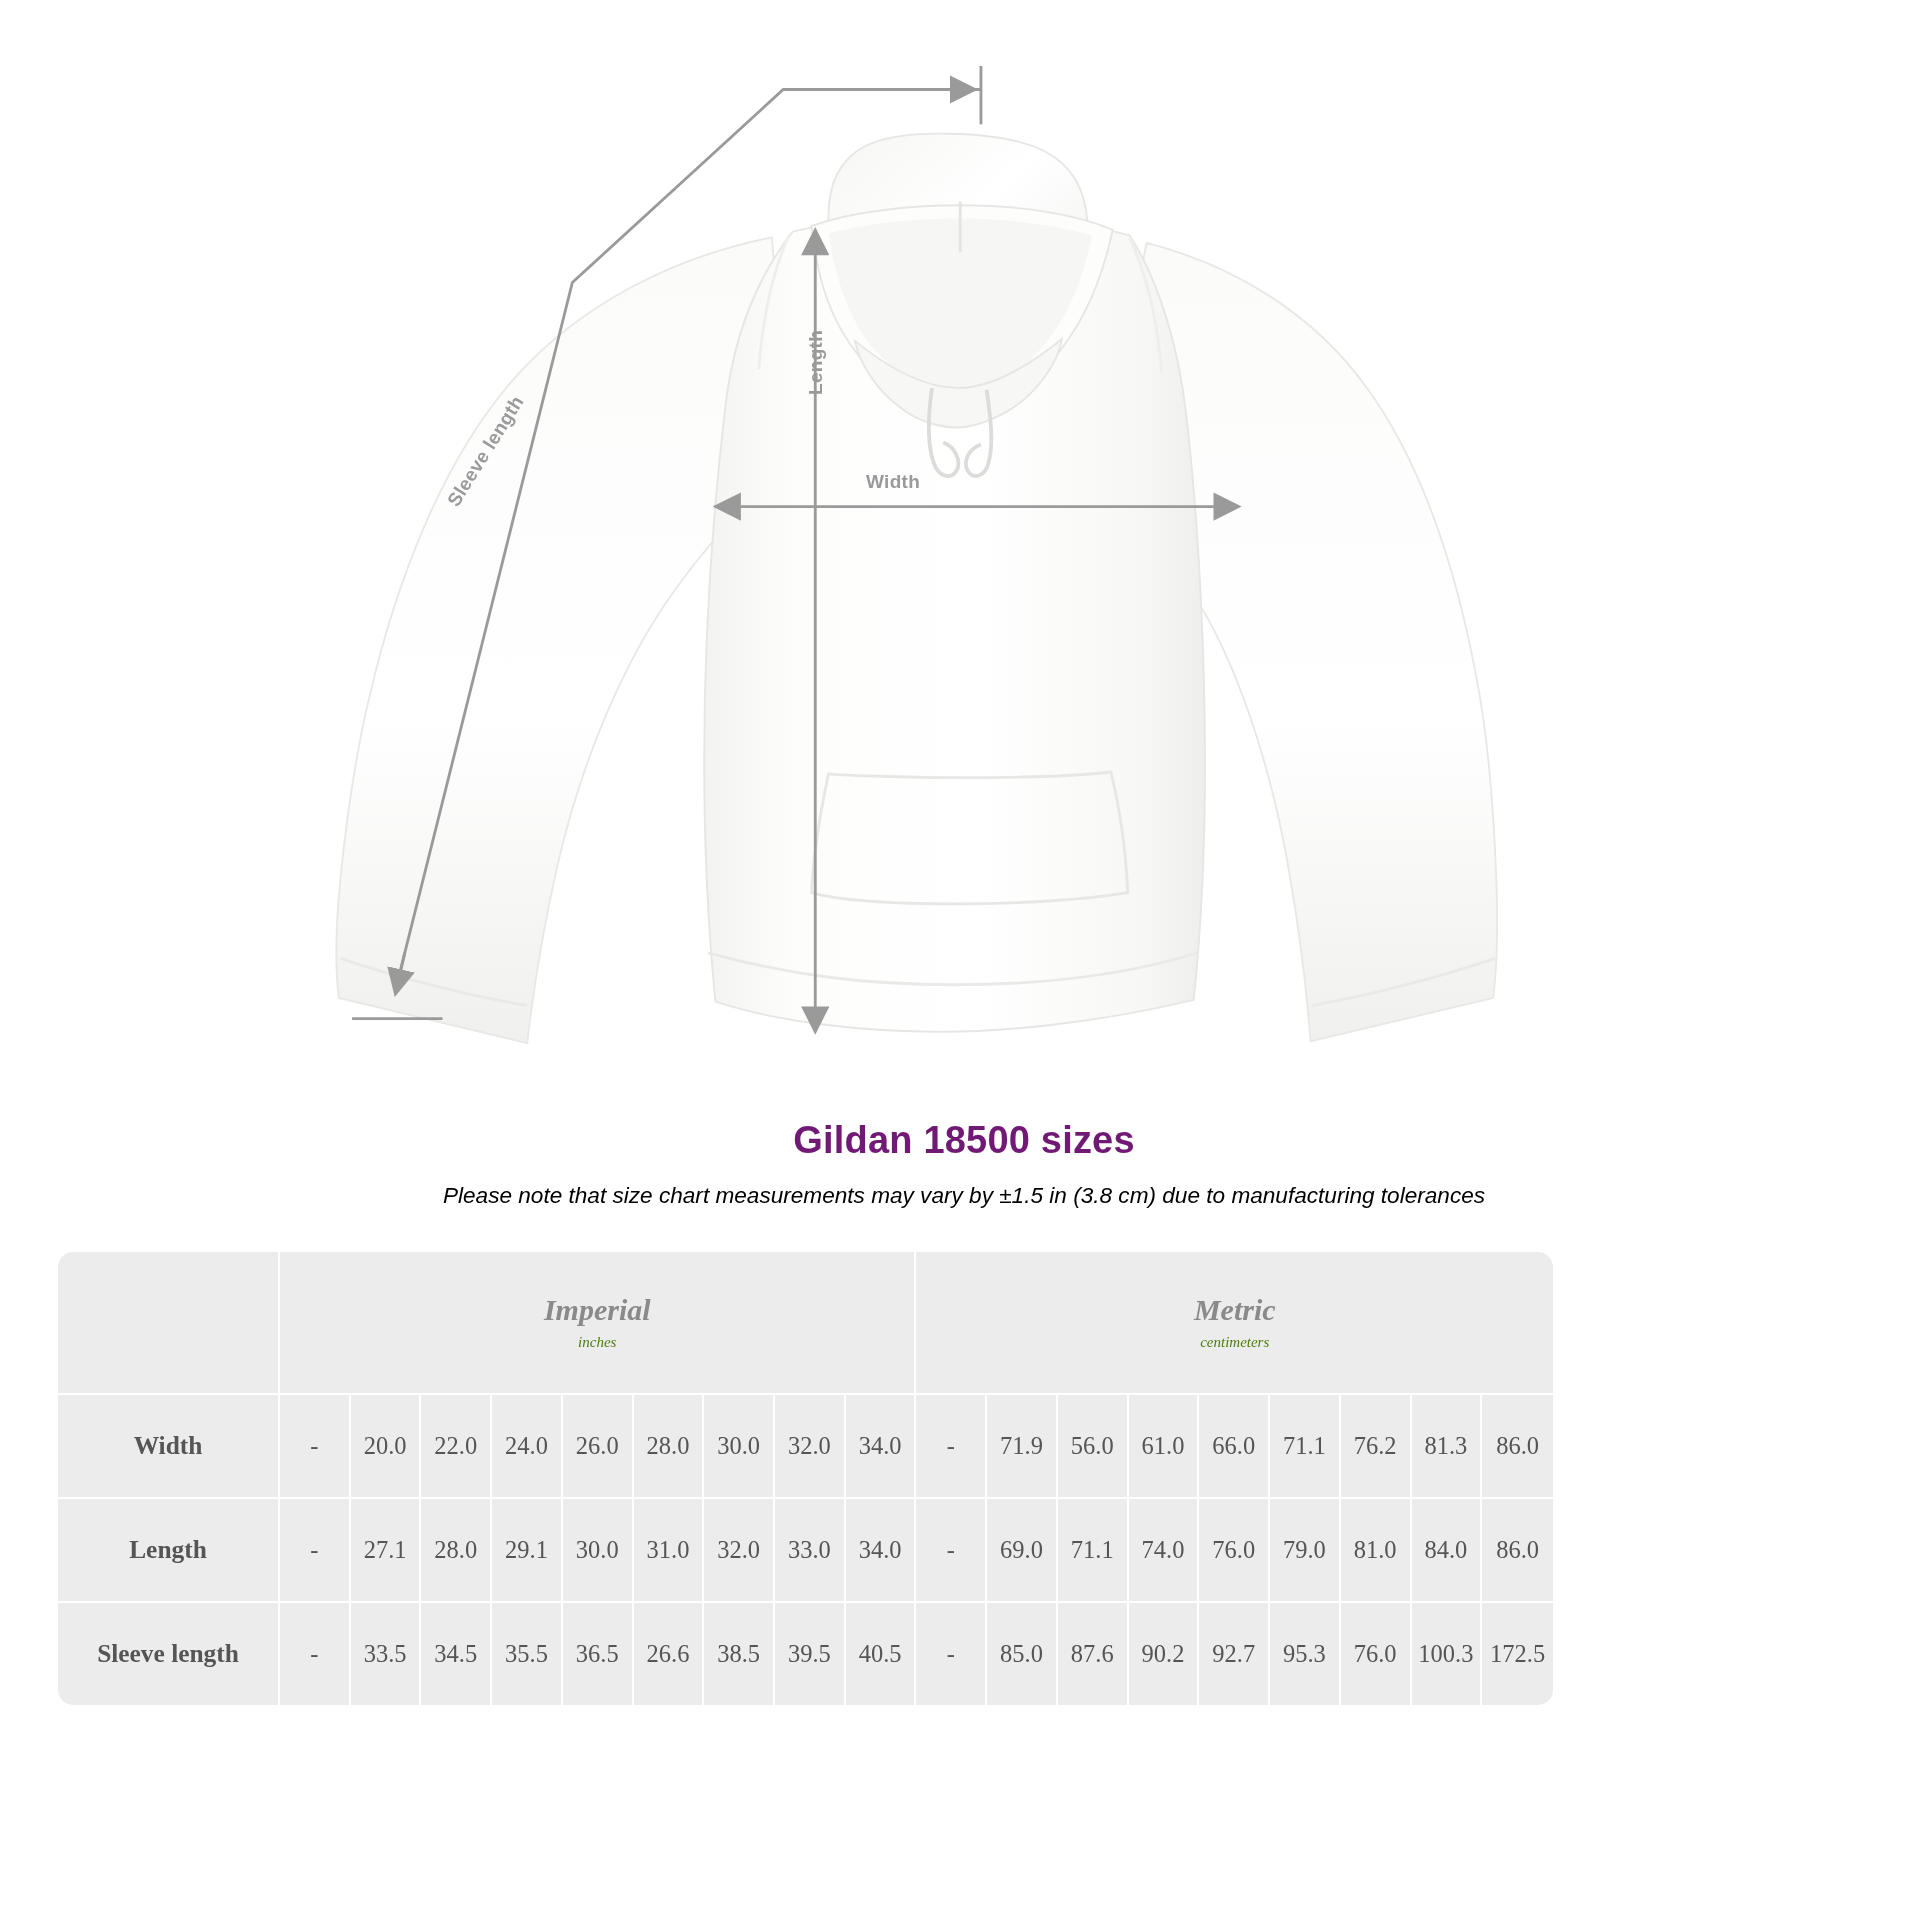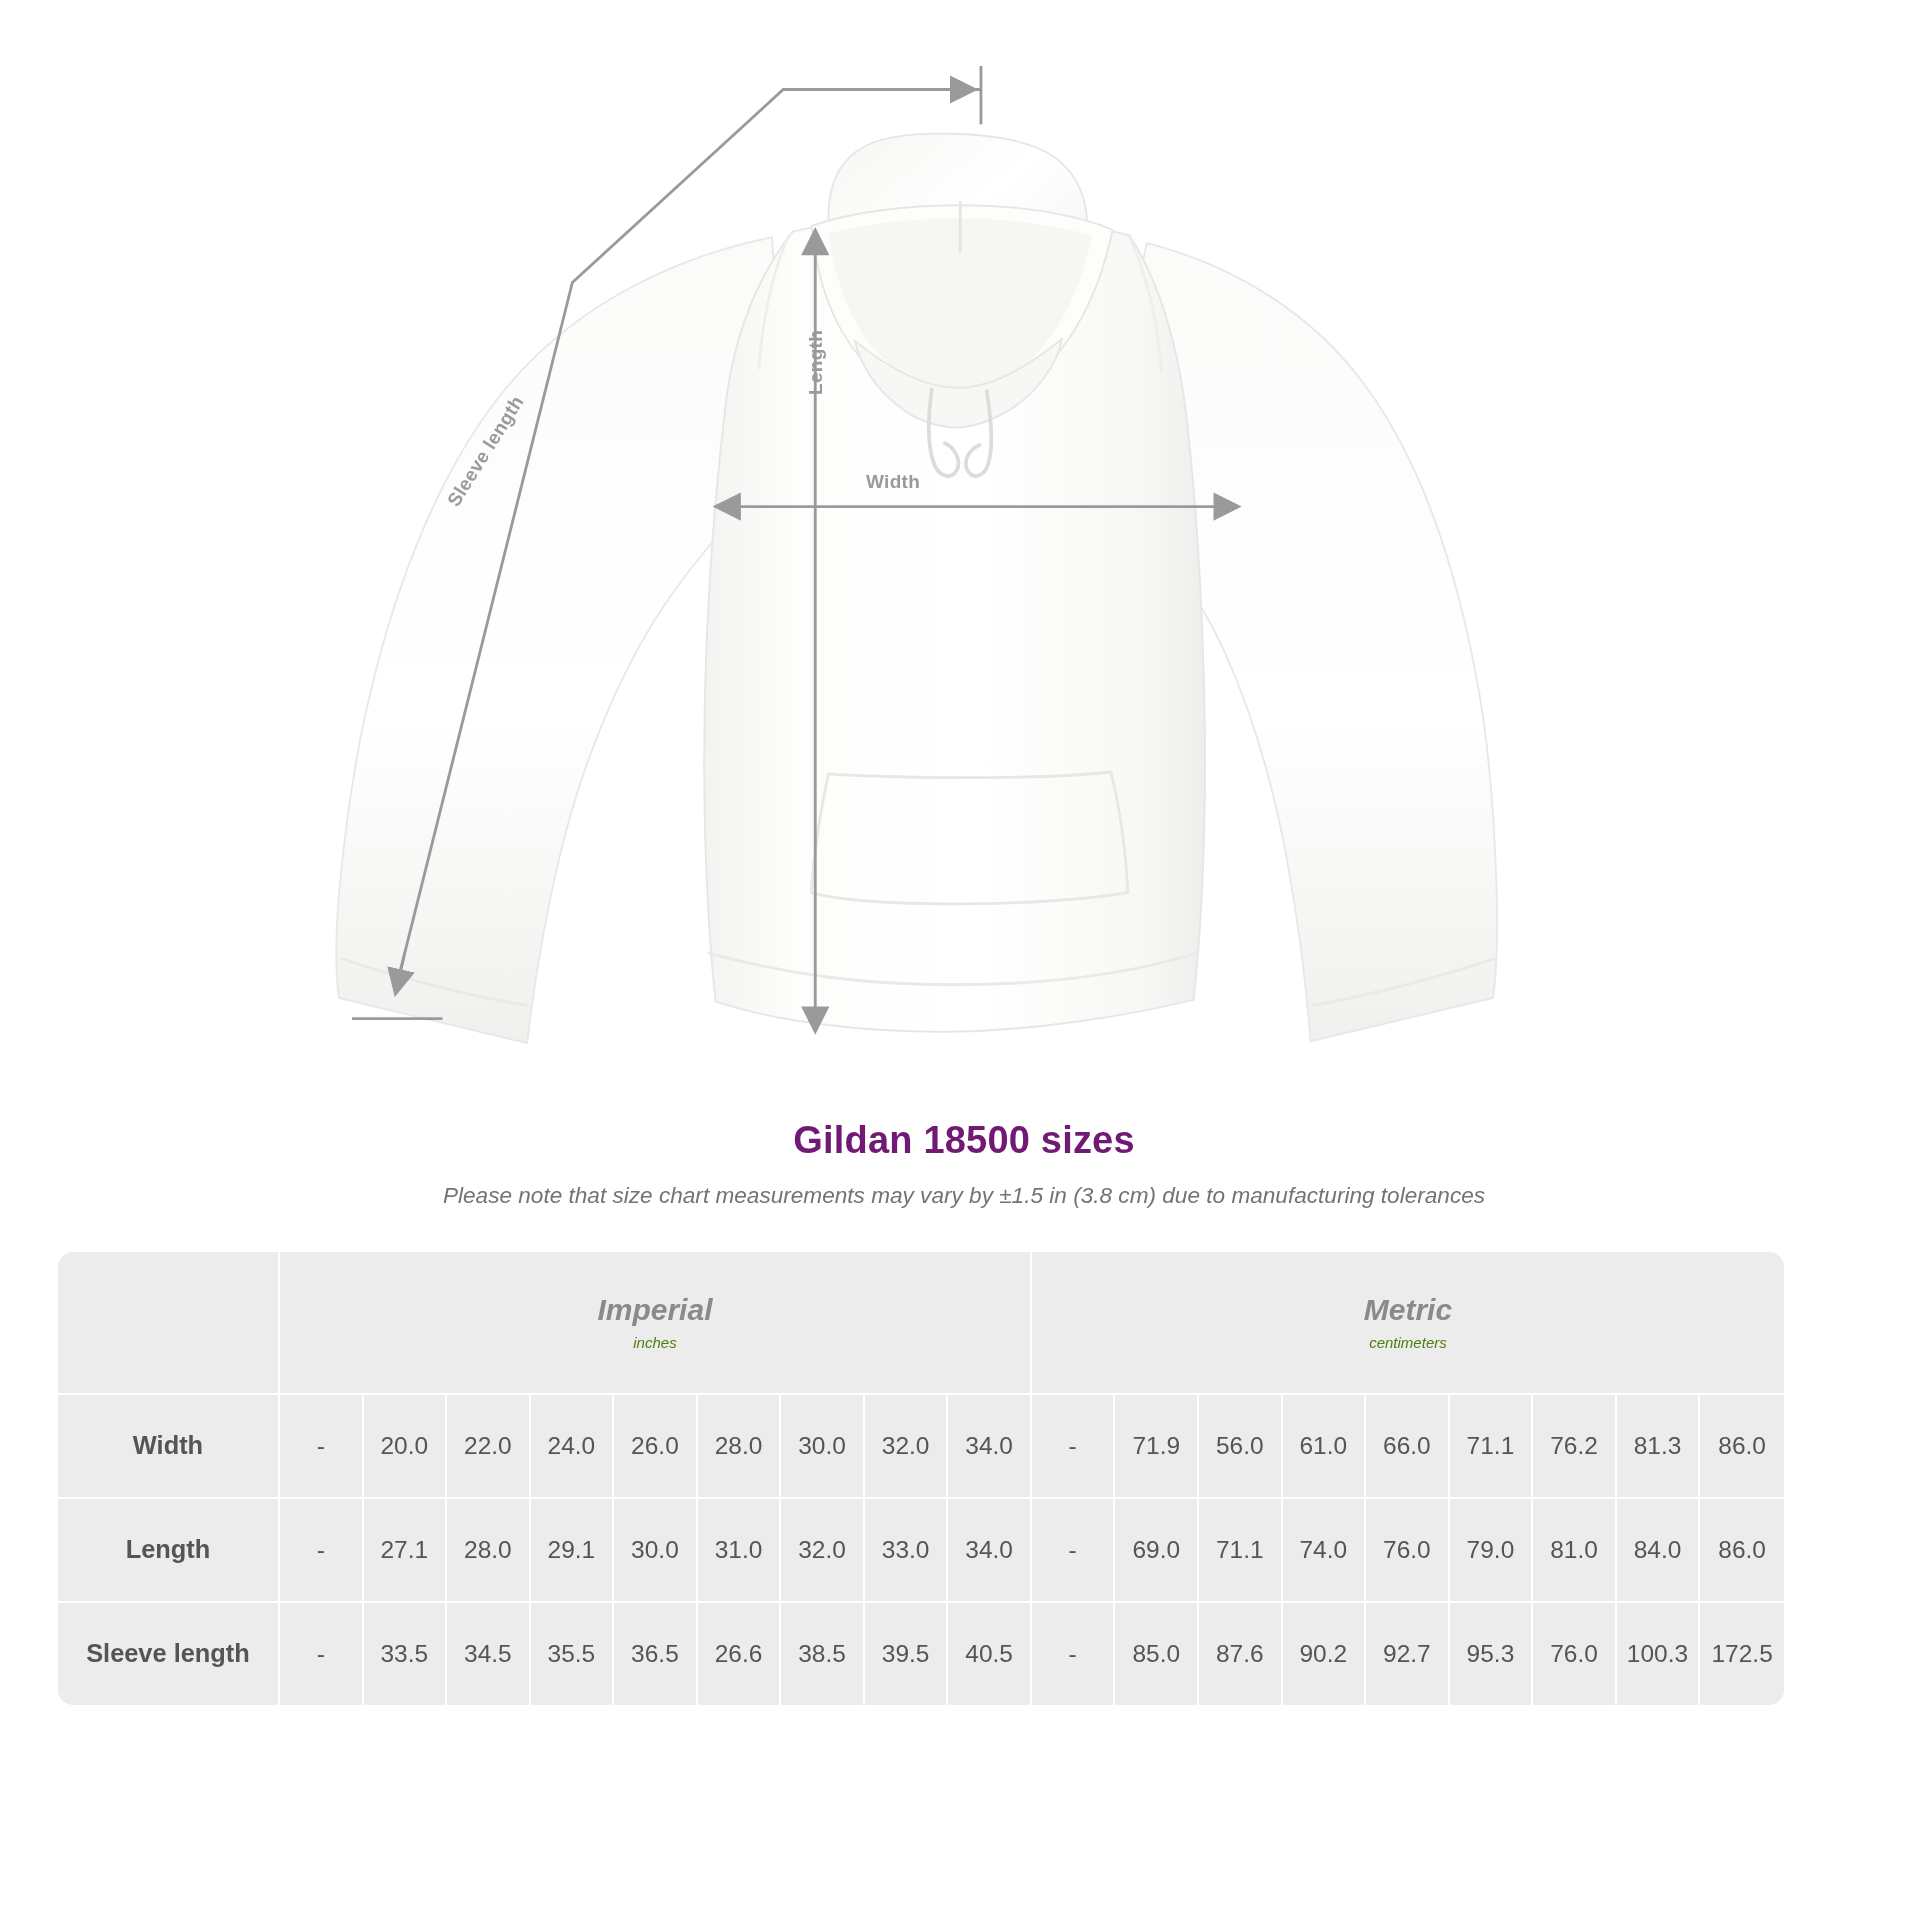--- a/index.html
+++ b/index.html
@@ -60,34 +60,35 @@
   .chart-title {
     font-size: 38px;
     font-weight: bold;
     color: #701a75;
     margin: 0 0 21px 0;
     letter-spacing: 0.2px;
   }
   .chart-note {
     font-size: 22.6px;
     font-style: italic;
-    color: #737373;
+    color: #000000;
     margin: 0;
   }
 
   
   .table-wrap {
     margin: 43px 58px 0 58px;
   }
   table.size-table {
     border-collapse: separate;
     border-spacing: 0;
-    width: 1726px;
+    width: 1495px;
     table-layout: fixed;
     font-size: 22.6px;
+    font-family: Liberation Serif, serif;
   }
   table.size-table td, table.size-table th {
     background: #ececec;
     text-align: center;
     vertical-align: middle;
     border-right: 2.8px solid #ffffff;
     border-bottom: 2.8px solid #ffffff;
     padding: 0;
     font-weight: normal;
     color: #555555;

